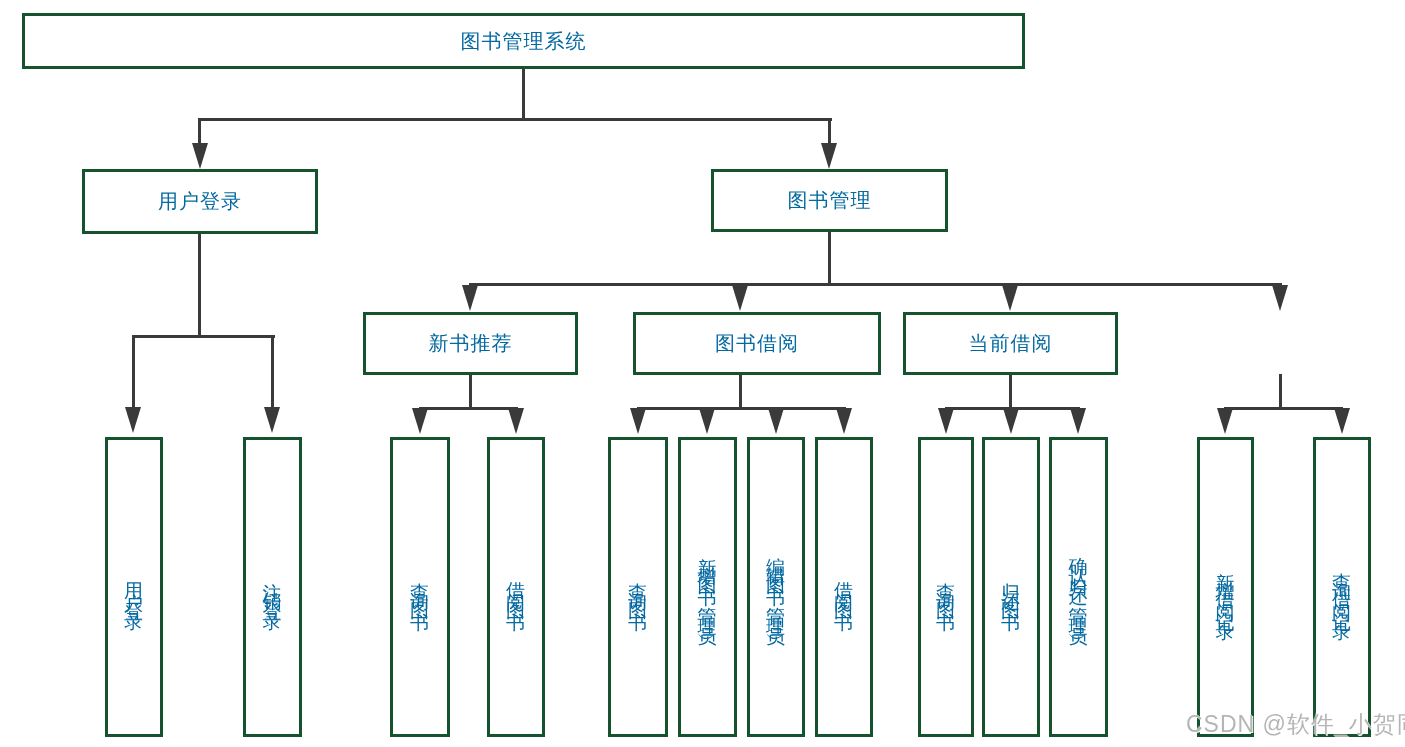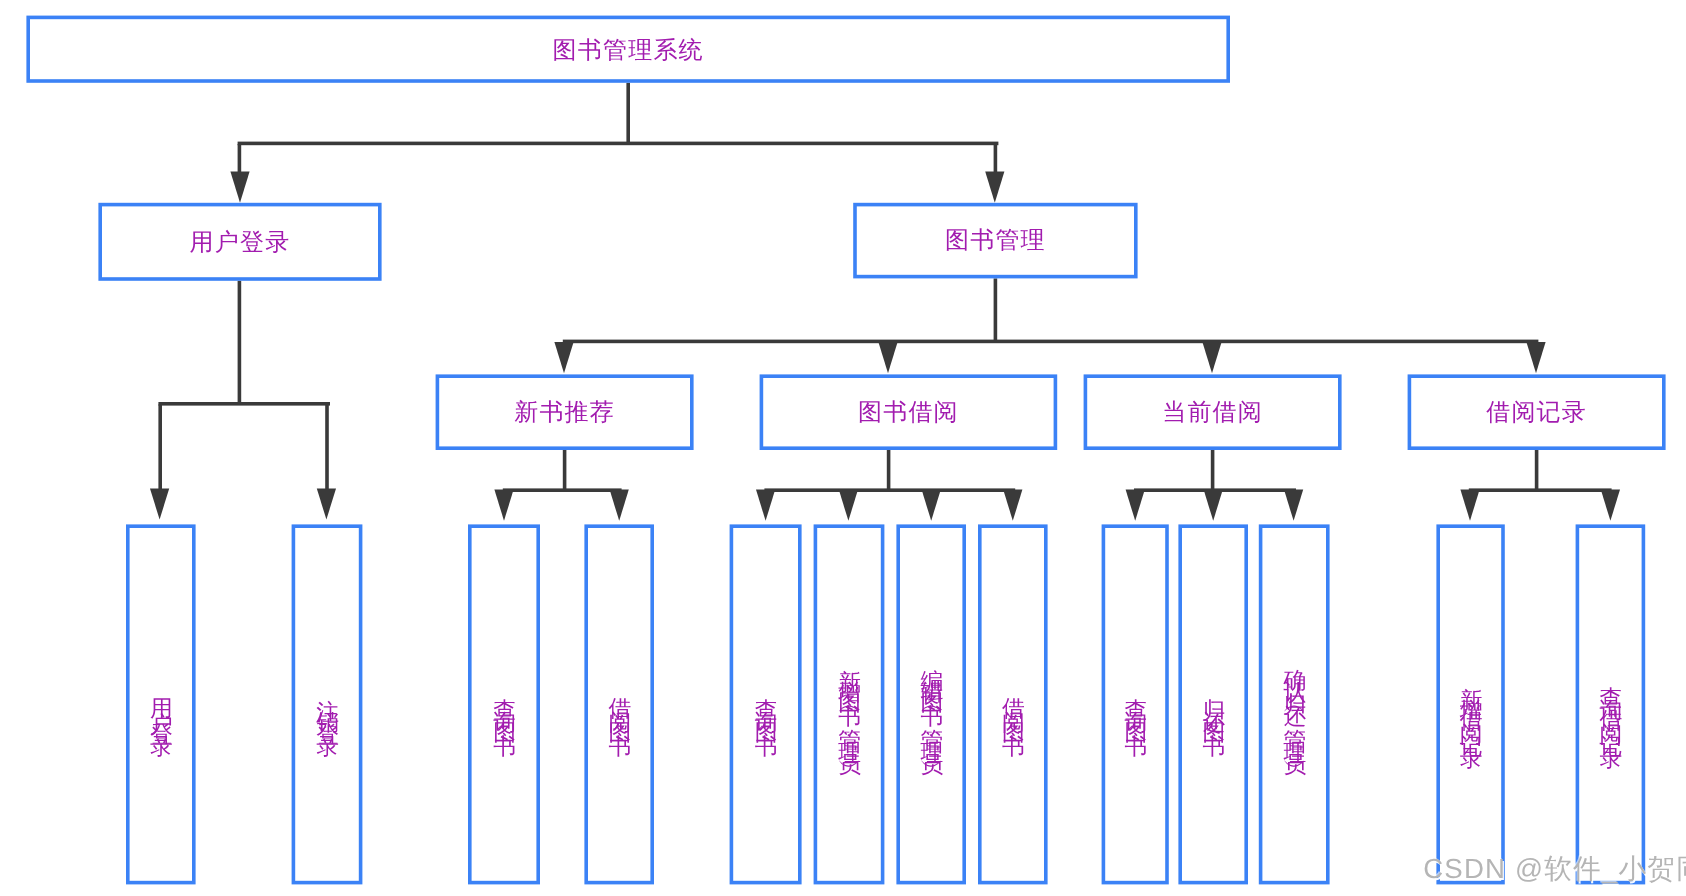--- a/index.html
+++ b/index.html
@@ -7,23 +7,23 @@
     position:relative;
     width:1405px;height:747px;
     background:#ffffff;
     font-family:"Liberation Sans","DejaVu Sans",sans-serif;
     overflow:hidden;
   }
   .box{
     position:absolute;
     box-sizing:border-box;
     background:#ffffff;
-    border:3px solid #3b82f6;
+    border:3px solid #14532d;
     display:flex;align-items:center;justify-content:center;
-    color:#a21caf;
+    color:#0369a1;
   }
   .hlabel{font-size:20px;letter-spacing:1px;white-space:nowrap;}
   .vbox .vlabel{
     writing-mode:vertical-rl;
     text-orientation:mixed;
     font-size:19px;
     letter-spacing:10px;
     line-height:1;
     white-space:nowrap;
   }
@@ -107,23 +107,20 @@
 
   <div class="box" style="left:363px;top:312px;width:215px;height:63px;">
     <span class="hlabel">新书推荐</span>
   </div>
   <div class="box" style="left:633px;top:312px;width:248px;height:63px;">
     <span class="hlabel">图书借阅</span>
   </div>
   <div class="box" style="left:903px;top:312px;width:215px;height:63px;">
     <span class="hlabel">当前借阅</span>
   </div>
-  <div class="box" style="left:1173px;top:312px;width:215px;height:63px;">
-    <span class="hlabel">借阅记录</span>
-  </div>
 
   <div class="box vbox" style="left:105px;top:437px;width:58px;height:300px;">
     <span class="vlabel">用户登录</span>
   </div>
   <div class="box vbox" style="left:243px;top:437px;width:59px;height:300px;">
     <span class="vlabel">注销登录</span>
   </div>
 
   <div class="box vbox" style="left:390px;top:437px;width:60px;height:300px;">
     <span class="vlabel">查询图书</span>

